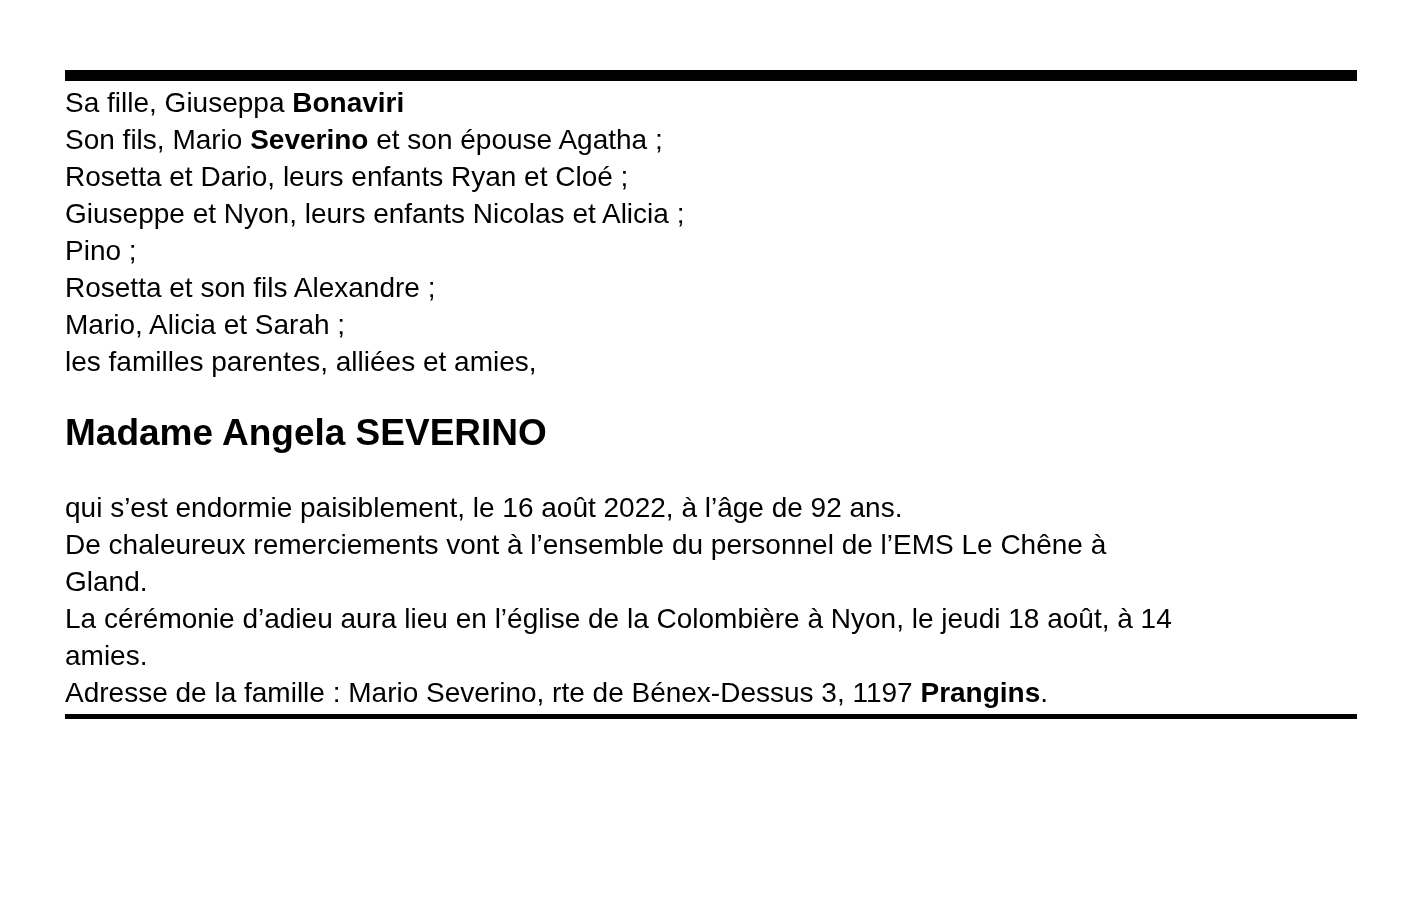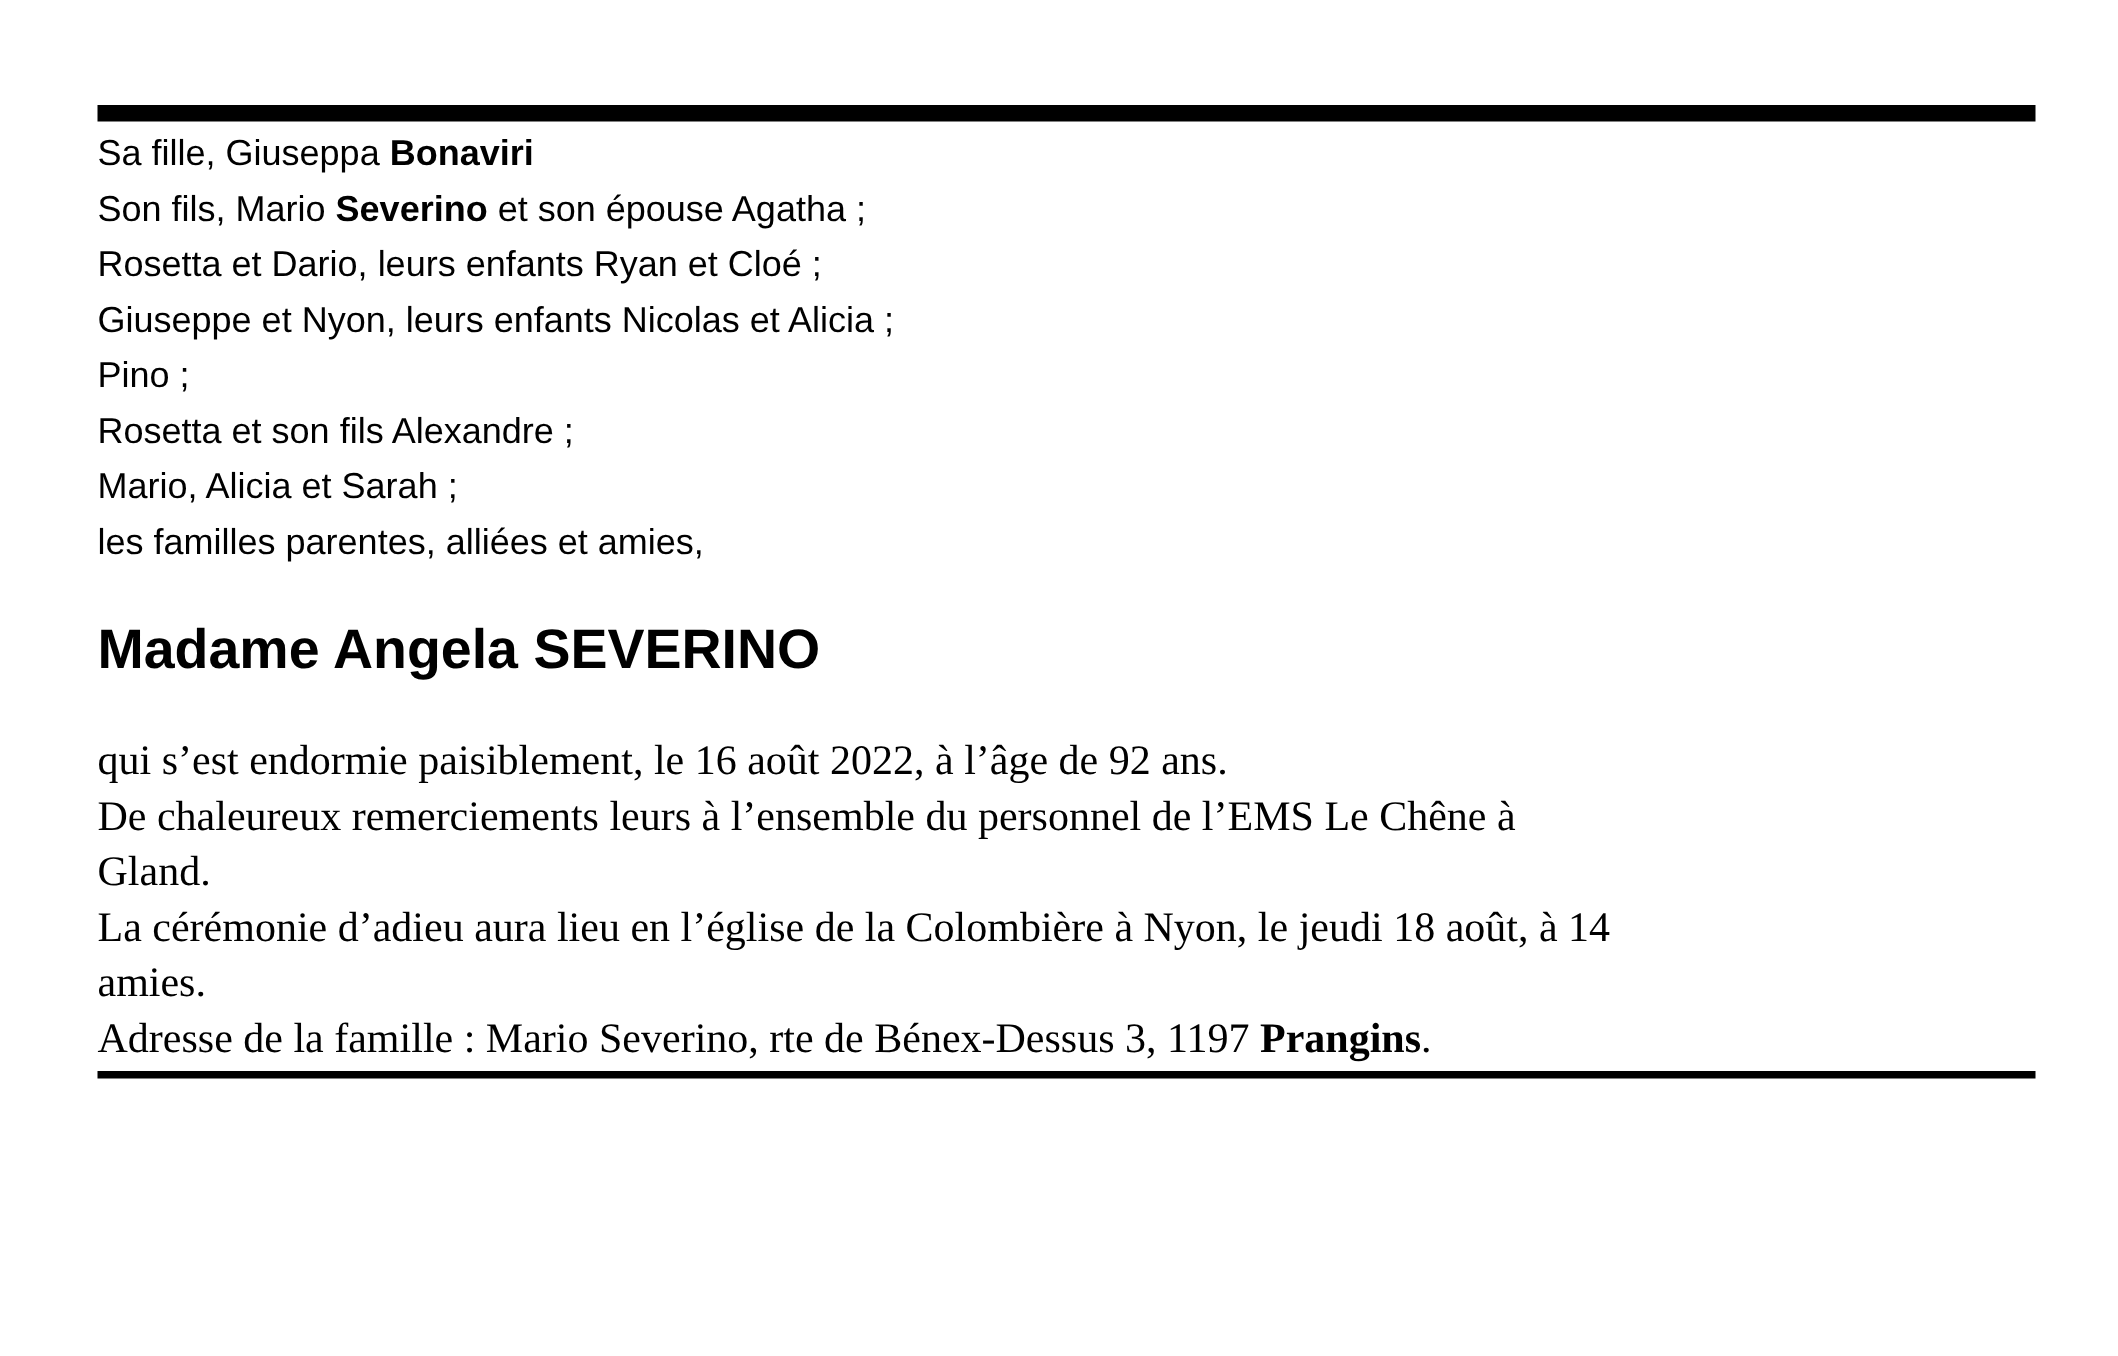--- a/index.html
+++ b/index.html
@@ -27,28 +27,27 @@
     height: 11px;
     background: #000000;
   }
   .rule-thin {
     width: 100%;
     height: 5px;
     background: #000000;
   }
   .family-block {
     margin-top: 3px;
-    font-size: 24px;
+    font-size: 28px;
     line-height: 37px;
   }
   .details-block {
     margin-top: 34px;
     font-size: 28px;
     line-height: 37px;
-    font-family: Liberation Serif, serif;
   }
   .line {
     white-space: pre-wrap;
   }
   .bold {
     font-weight: bold;
   }
   .deceased-title {
     margin: 31px 0 0 0;
     font-size: 37px;
@@ -76,21 +75,21 @@
         <div class="line"><span>Pino ;</span></div>
         <div class="line"><span>Rosetta et son fils Alexandre ;</span></div>
         <div class="line"><span>Mario, Alicia et Sarah ;</span></div>
         <div class="line"><span>les familles parentes, alliées et amies,</span></div>
       </div>
 
     <h1 class="deceased-title">Madame Angela SEVERINO</h1>
 
     <div class="details-block">
         <div class="line"><span>qui s’est endormie paisiblement, le 16 août 2022, à l’âge de 92 ans.</span></div>
-        <div class="line"><span>De chaleureux remerciements leurs à l’ensemble du personnel de l’EMS Le Chêne à</span></div>
+        <div class="line"><span>De chaleureux remerciements vont à l’ensemble du personnel de l’EMS Le Chêne à</span></div>
         <div class="line"><span>Gland.</span></div>
         <div class="line"><span>La cérémonie d’adieu aura lieu en l’église de la Colombière à Nyon, le jeudi 18 août, à 14</span></div>
         <div class="line"><span>amies.</span></div>
         <div class="line"><span>Adresse de la famille : Mario Severino, rte de Bénex-Dessus 3, 1197 </span><span class="bold">Prangins</span><span>.</span></div>
       </div>
 
     <div class="bottom-rule-wrap">
       <div class="rule-thin"></div>
     </div>
 

